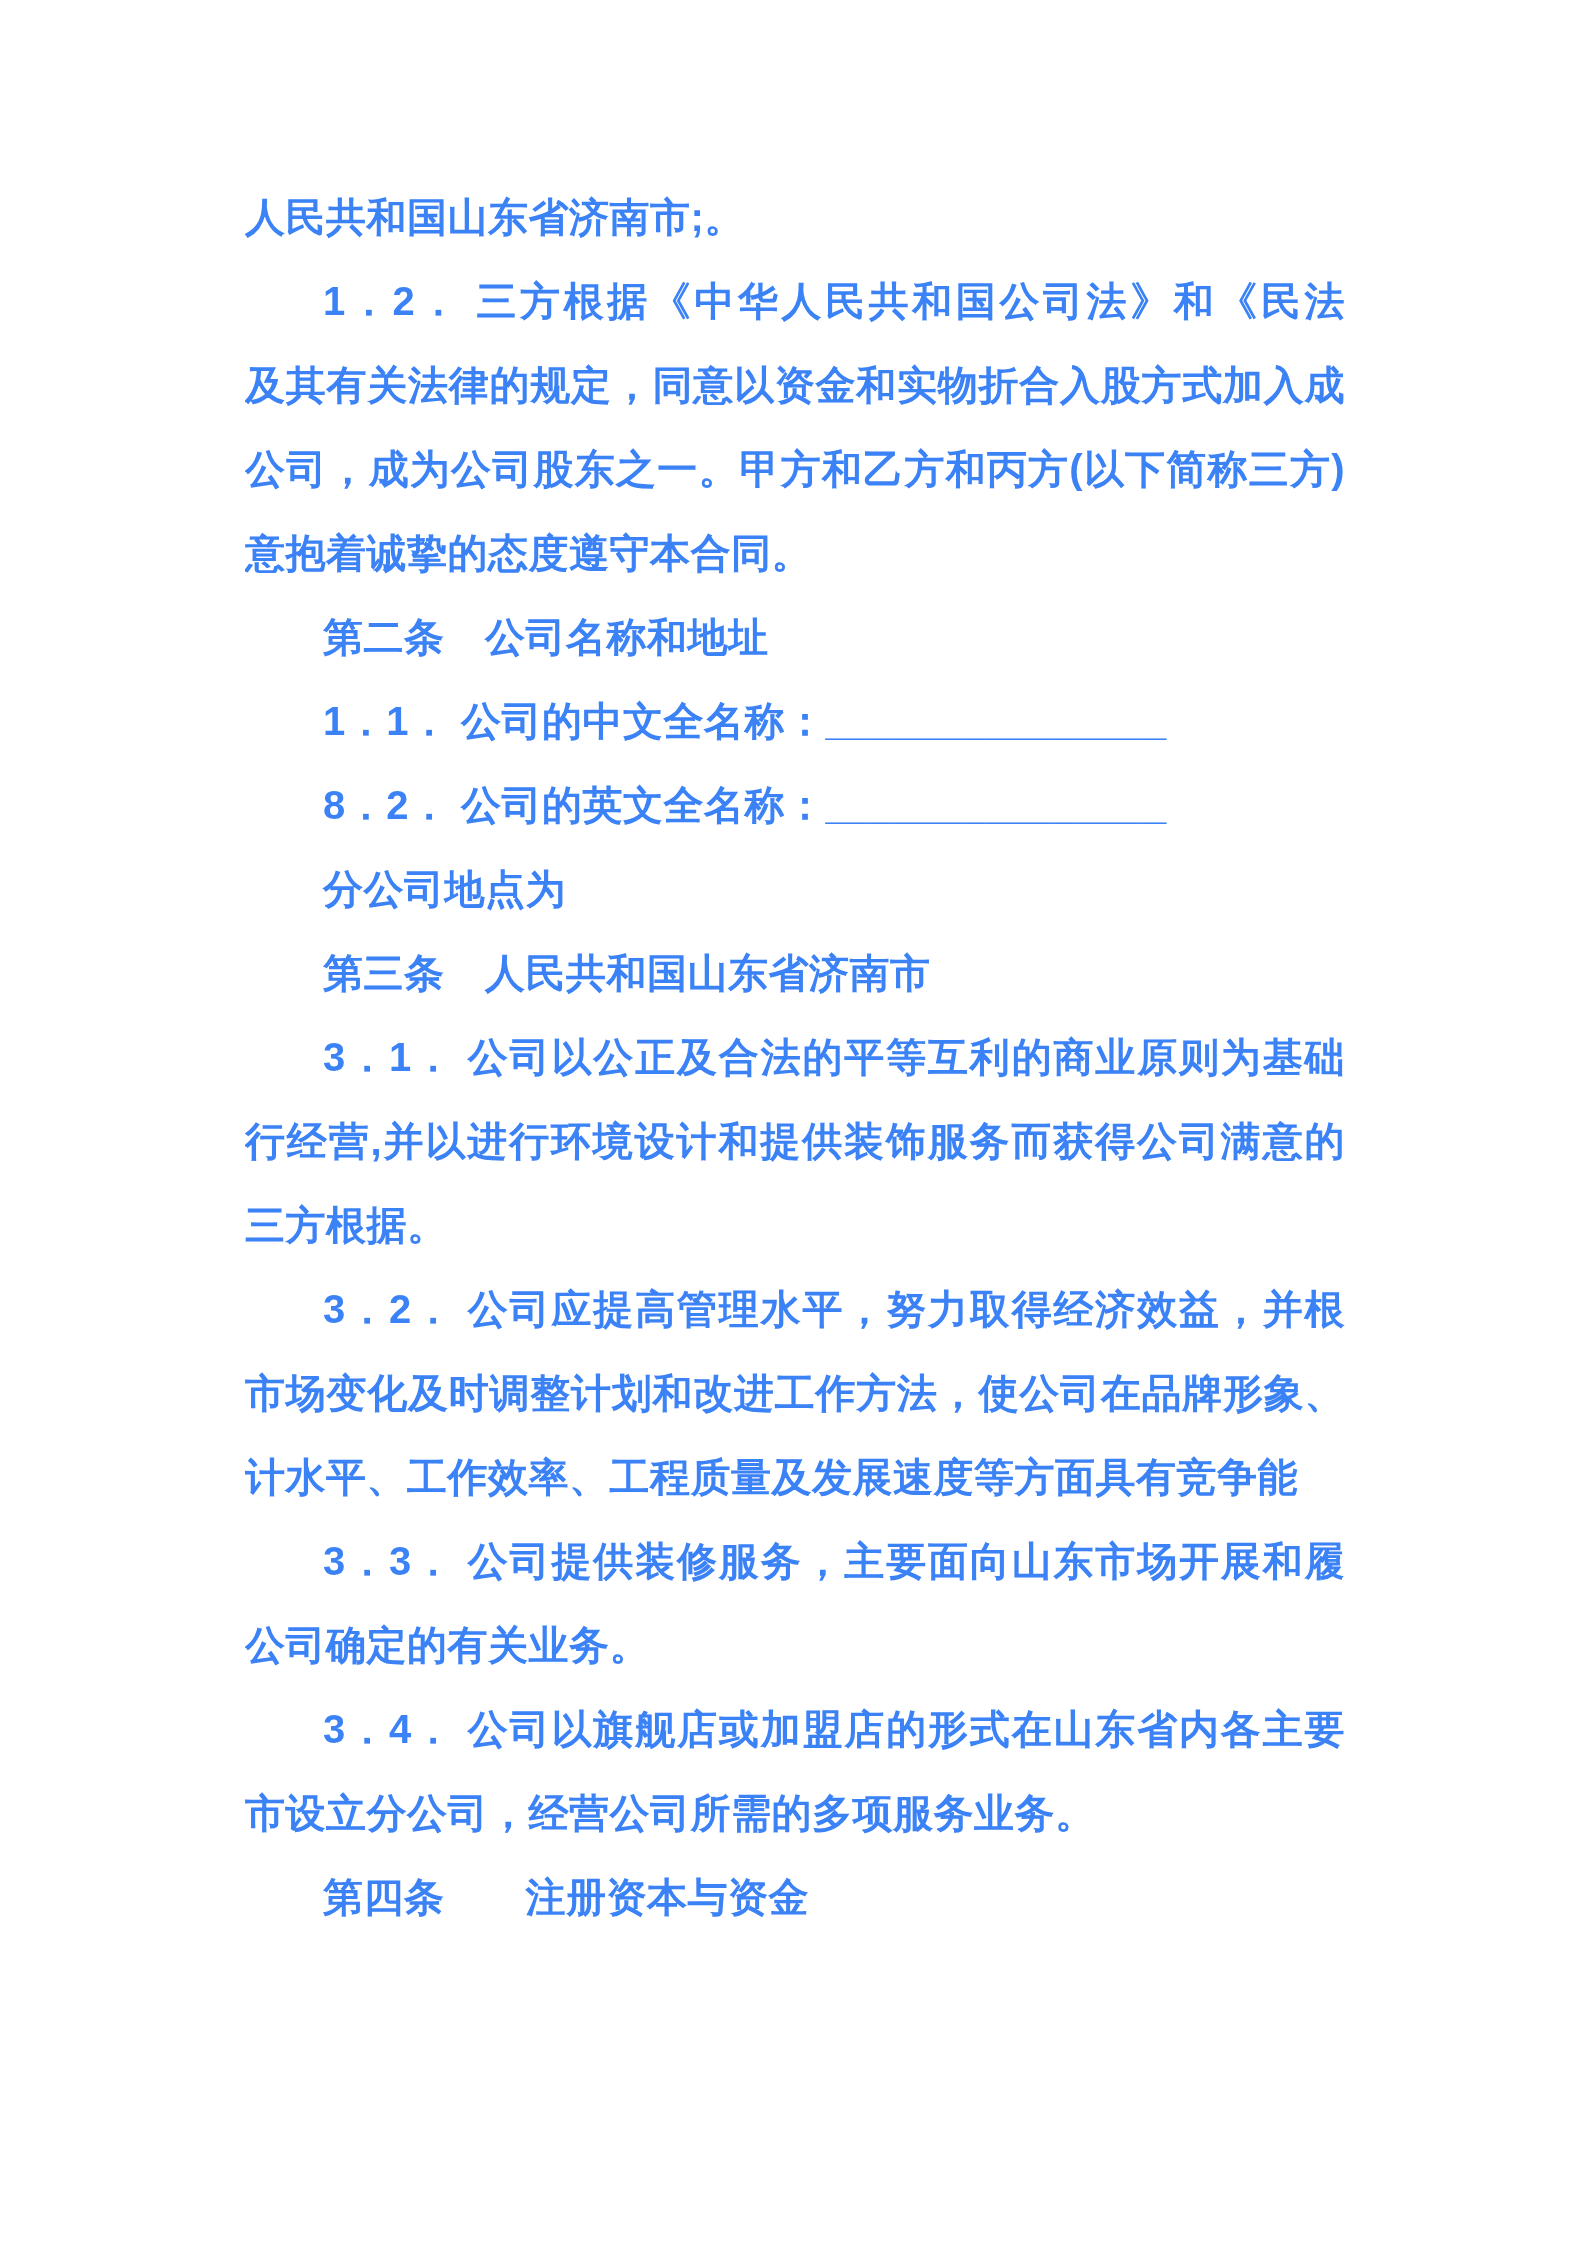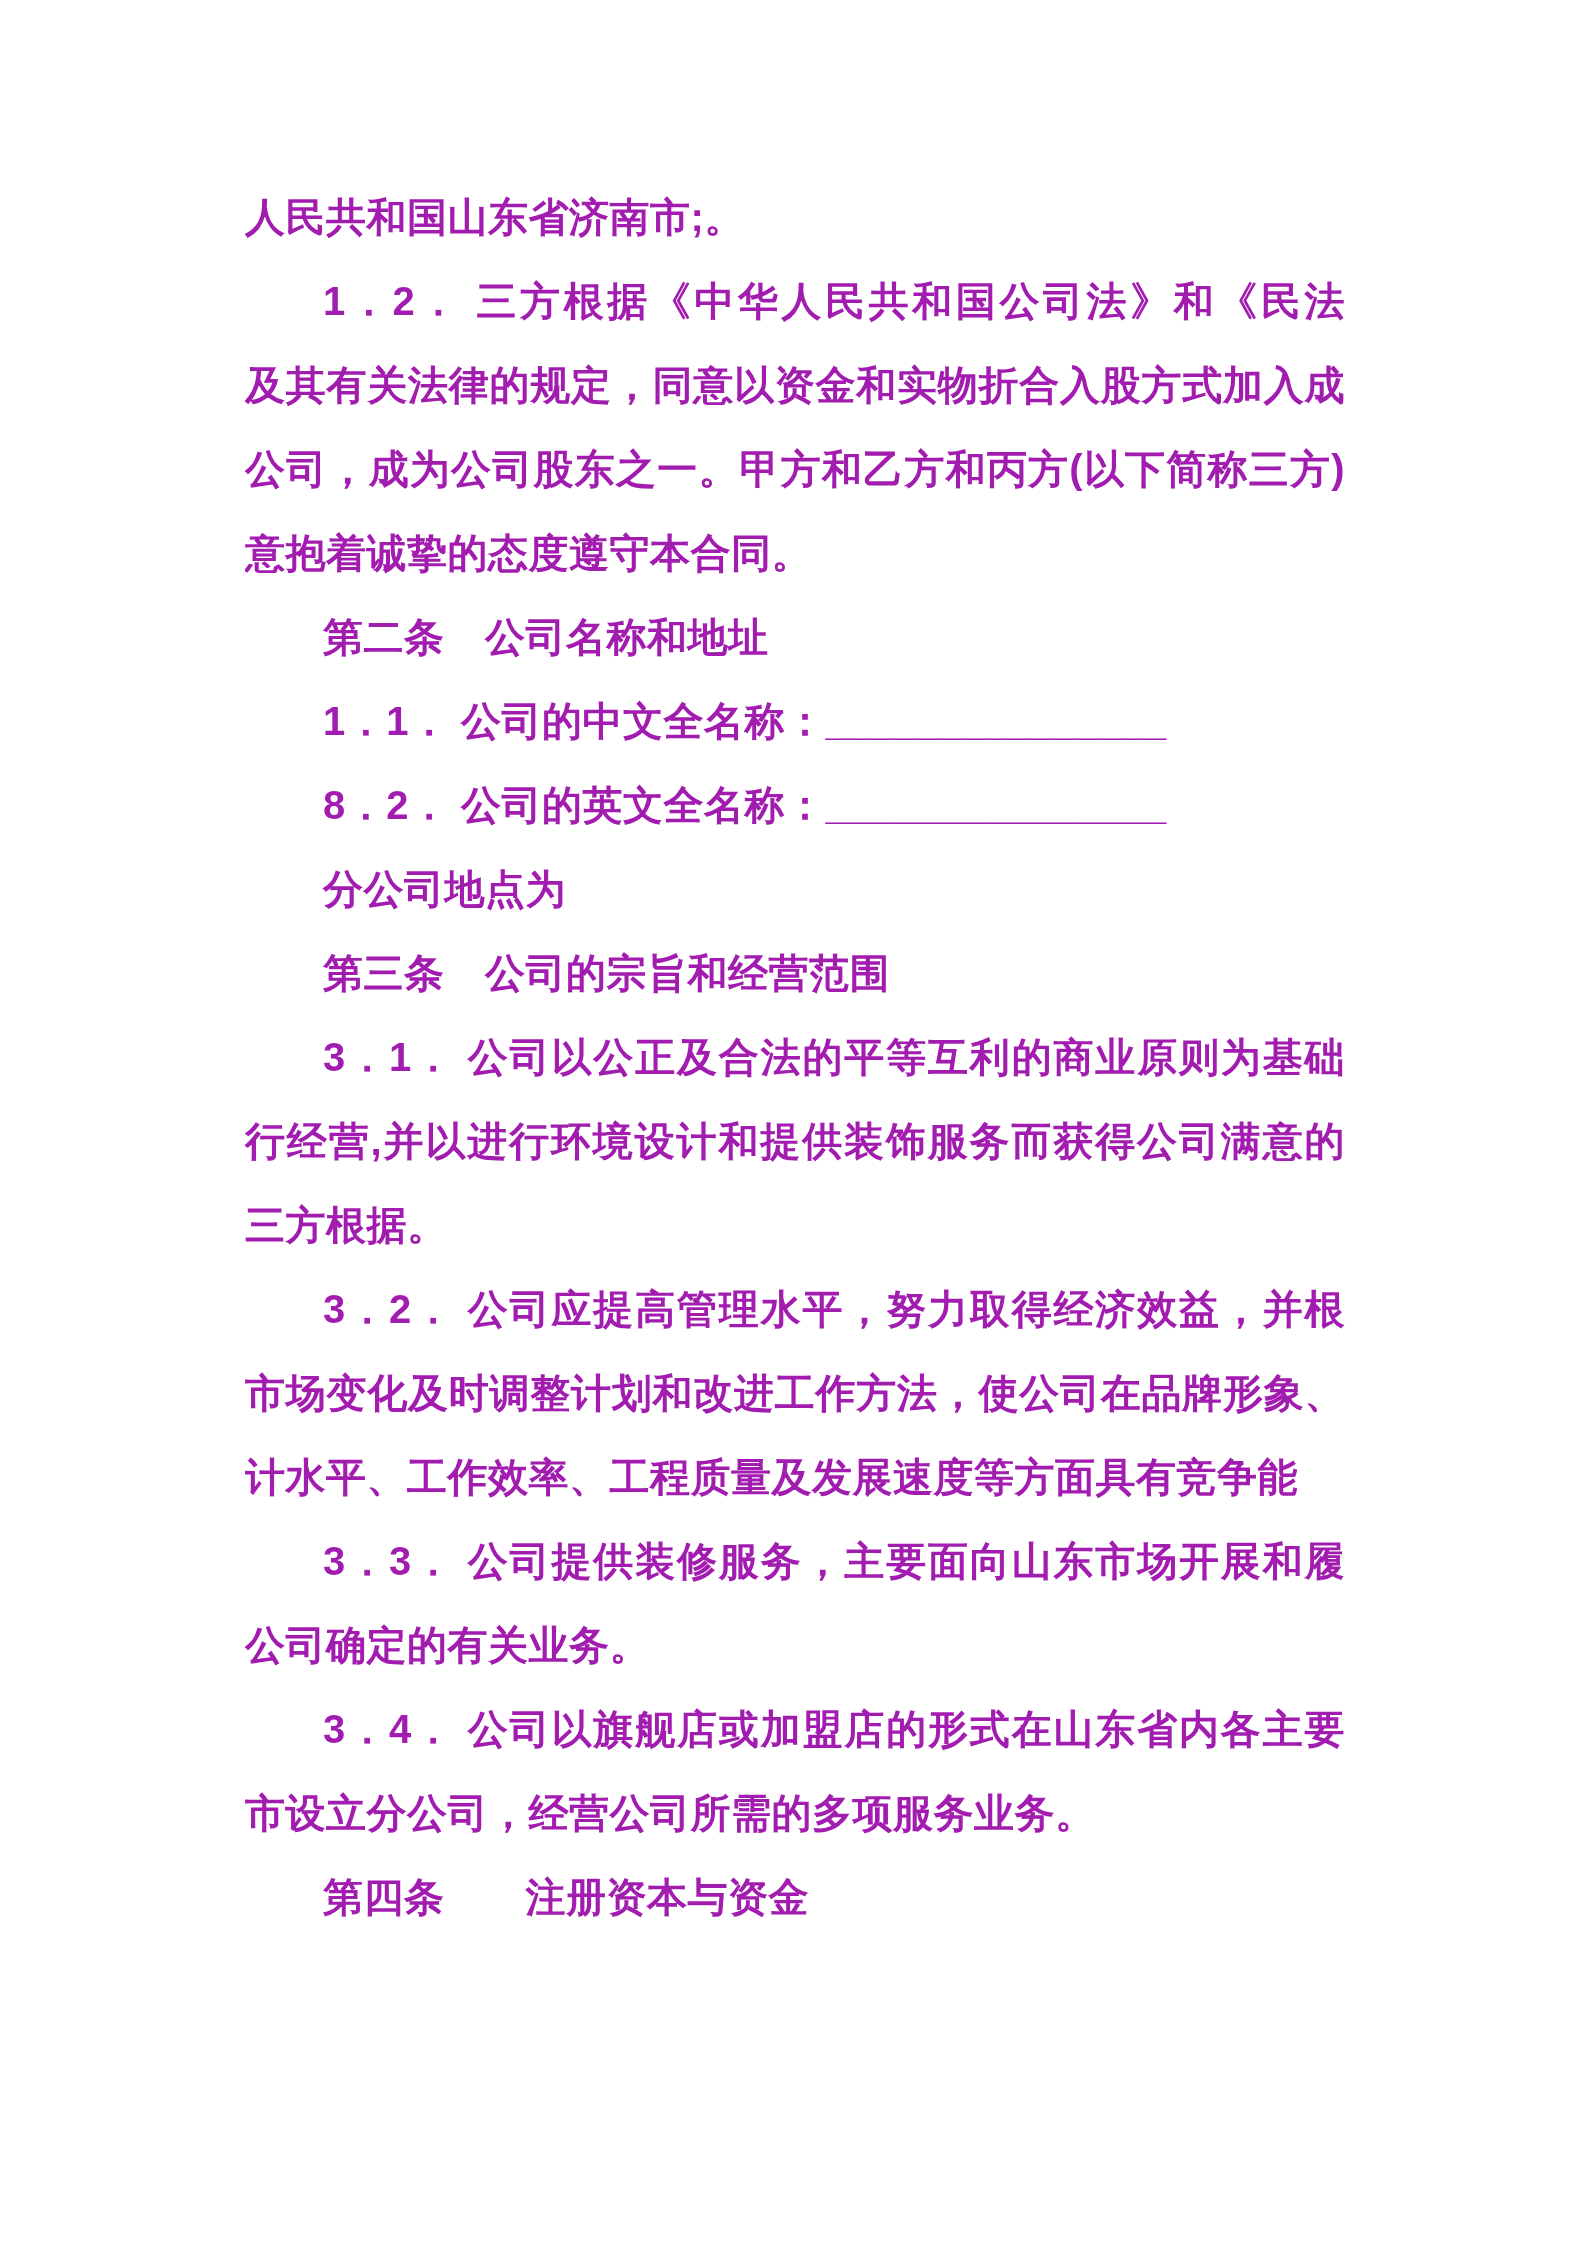--- a/index.html
+++ b/index.html
@@ -19,21 +19,21 @@
     top: 0;
     width: 1586px;
     height: 2244px;
     background: #ffffff;
   }
   .doc-body {
     position: absolute;
     left: 245px;
     top: 175px;
     width: 1100px;
-    color: #a21caf;
+    color: #3b82f6;
     font-size: 40px;
     line-height: 84px;
     font-weight: 700;
     letter-spacing: 0.5px;
   }
   .text-line {
     height: 84px;
     overflow: hidden;
     text-align: left;
   }
@@ -65,21 +65,21 @@
       <div>
         <div class="text-line indent">1．1． 公司的中文全名称：_______________</div>
       </div>
       <div>
         <div class="text-line indent">8．2． 公司的英文全名称：_______________</div>
       </div>
       <div>
         <div class="text-line indent">分公司地点为</div>
       </div>
       <div>
-        <div class="text-line indent">第三条　公司的宗旨和经营范围</div>
+        <div class="text-line indent">第三条　人民共和国山东省济南市</div>
       </div>
       <div>
         <div class="text-line indent fill">3．1． 公司以公正及合法的平等互利的商业原则为基础进</div>
         <div class="text-line fill">行经营,并以进行环境设计和提供装饰服务而获得公司满意的利</div>
         <div class="text-line">三方根据。</div>
       </div>
       <div>
         <div class="text-line indent fill">3．2． 公司应提高管理水平，努力取得经济效益，并根据</div>
         <div class="text-line fill">市场变化及时调整计划和改进工作方法，使公司在品牌形象、设</div>
         <div class="text-line">计水平、工作效率、工程质量及发展速度等方面具有竞争能力。</div>

